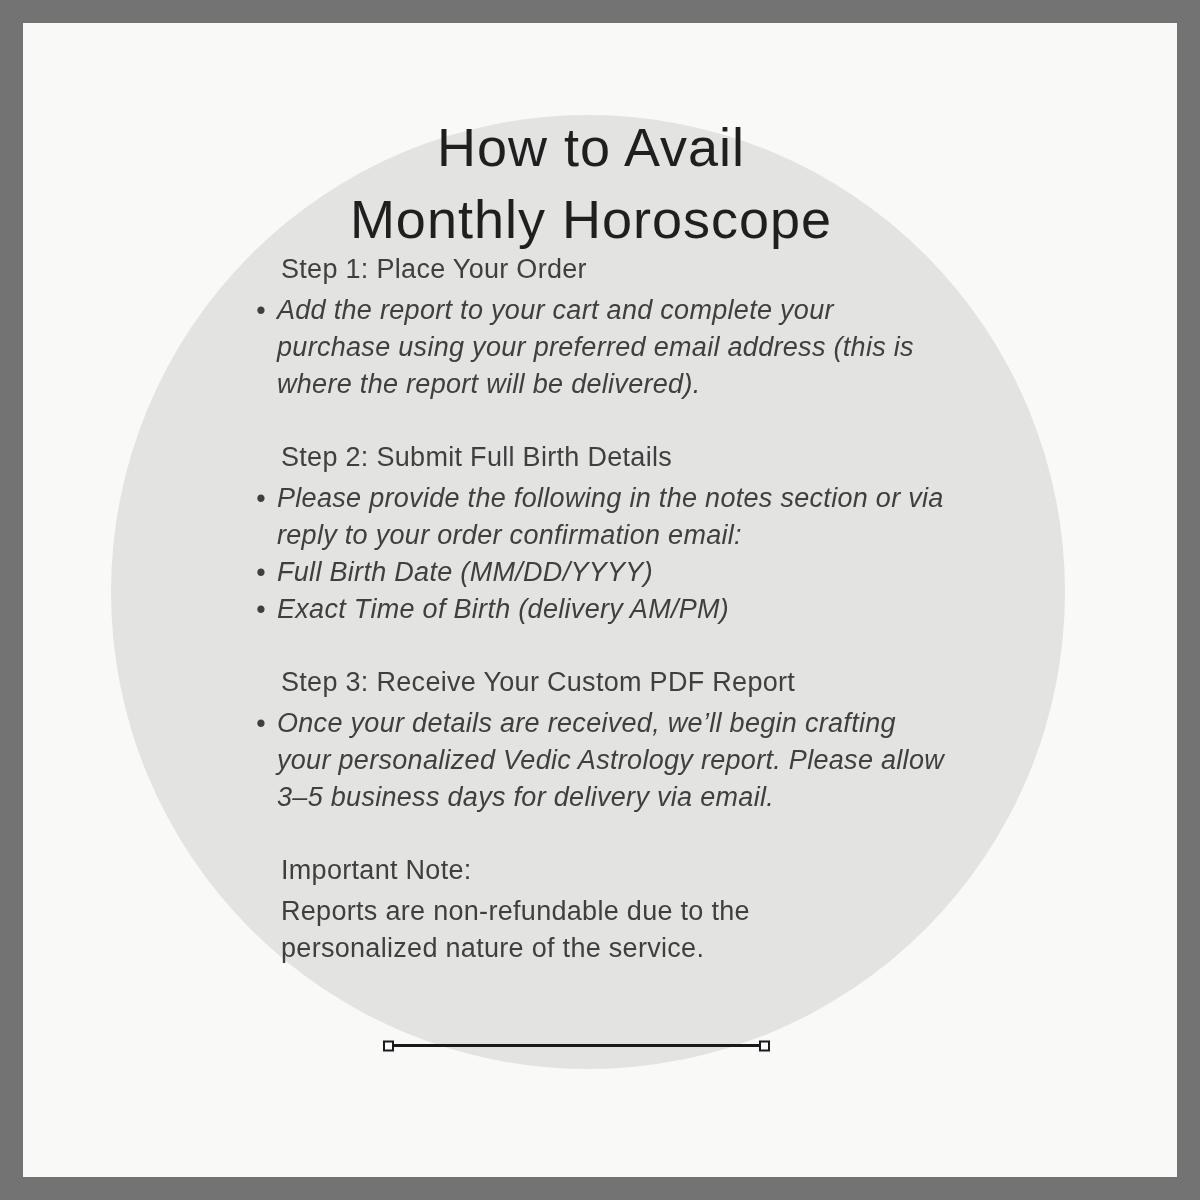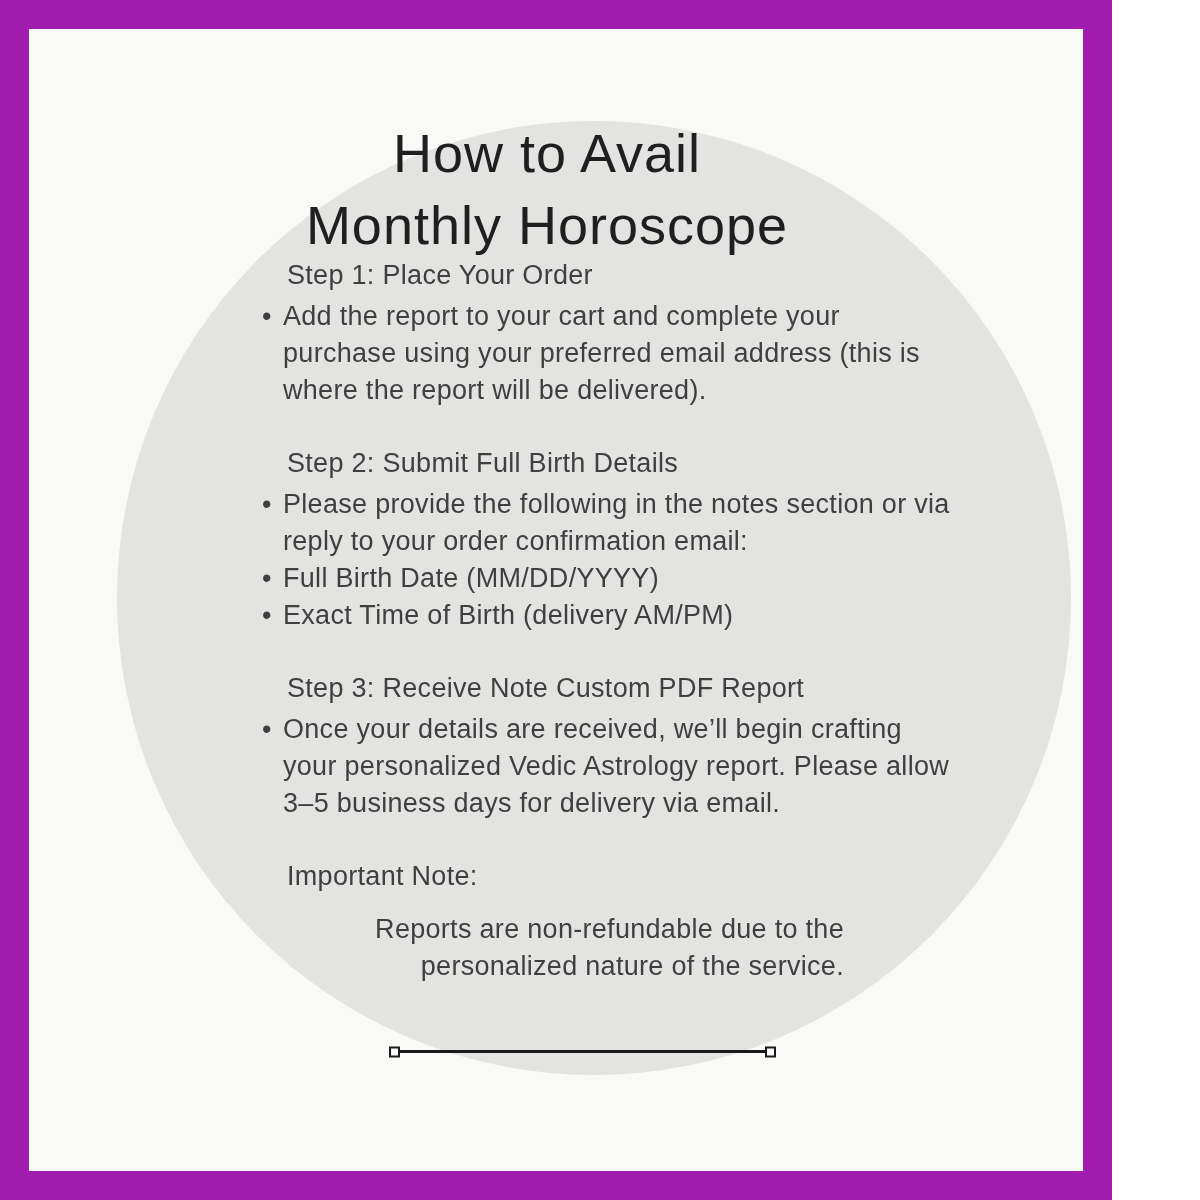--- a/index.html
+++ b/index.html
@@ -4,25 +4,25 @@
 <style>
   html, body {
     margin: 0;
     padding: 0;
     width: 1200px;
     height: 1200px;
     font-family: "Liberation Sans", sans-serif;
   }
   .frame {
     position: relative;
-    width: 1112px;
+    width: 1200px;
     height: 1200px;
-    background: #a21caf;
+    background: #737373;
     box-sizing: border-box;
-    padding: 29px;
+    padding: 23px;
   }
   .canvas {
     position: relative;
     width: 100%;
     height: 100%;
     background: #f9f9f8;
     overflow: hidden;
   }
   .circle {
     position: absolute;
@@ -58,38 +58,38 @@
   }
   .step { margin: 0 0 36px 0; }
   .heading {
     padding-left: 25px;
     margin: 4px;
   }
   ul.bullets {
     list-style: none;
     margin: 0;
     padding: 0;
+    font-style: italic;
   }
   ul.bullets li {
     position: relative;
     padding-left: 25px;
     max-width: 675px;
   }
   ul.bullets li::before {
     content: "\2022";
     position: absolute;
     left: 4px;
     top: 0;
     color: #3f3f3f;
   }
   .note-text {
-    margin: 16px;
+    margin: 4px;
     padding-left: 25px;
     max-width: 545px;
-    text-align: right;
   }
   .line-element {
     position: absolute;
     left: 366px;
     top: 1021px;
     width: 375px;
     height: 3px;
     background: #1a1a1a;
     cursor: move;
   }
@@ -130,21 +130,21 @@
       <section class="step">
         <div class="heading">Step 2: Submit Full Birth Details</div>
         <ul class="bullets">
           <li>Please provide the following in the notes section or via reply to your order confirmation email:</li>
           <li>Full Birth Date (MM/DD/YYYY)</li>
           <li>Exact Time of Birth (delivery AM/PM)</li>
         </ul>
       </section>
 
       <section class="step">
-        <div class="heading">Step 3: Receive Note Custom PDF Report</div>
+        <div class="heading">Step 3: Receive Your Custom PDF Report</div>
         <ul class="bullets">
           <li>Once your details are received, we’ll begin crafting your personalized Vedic Astrology report. Please allow 3–5 business days for delivery via email.</li>
         </ul>
       </section>
 
       <section class="step">
         <div class="heading">Important Note:</div>
         <p class="note-text">Reports are non-refundable due to the personalized nature of the service.</p>
       </section>
 

